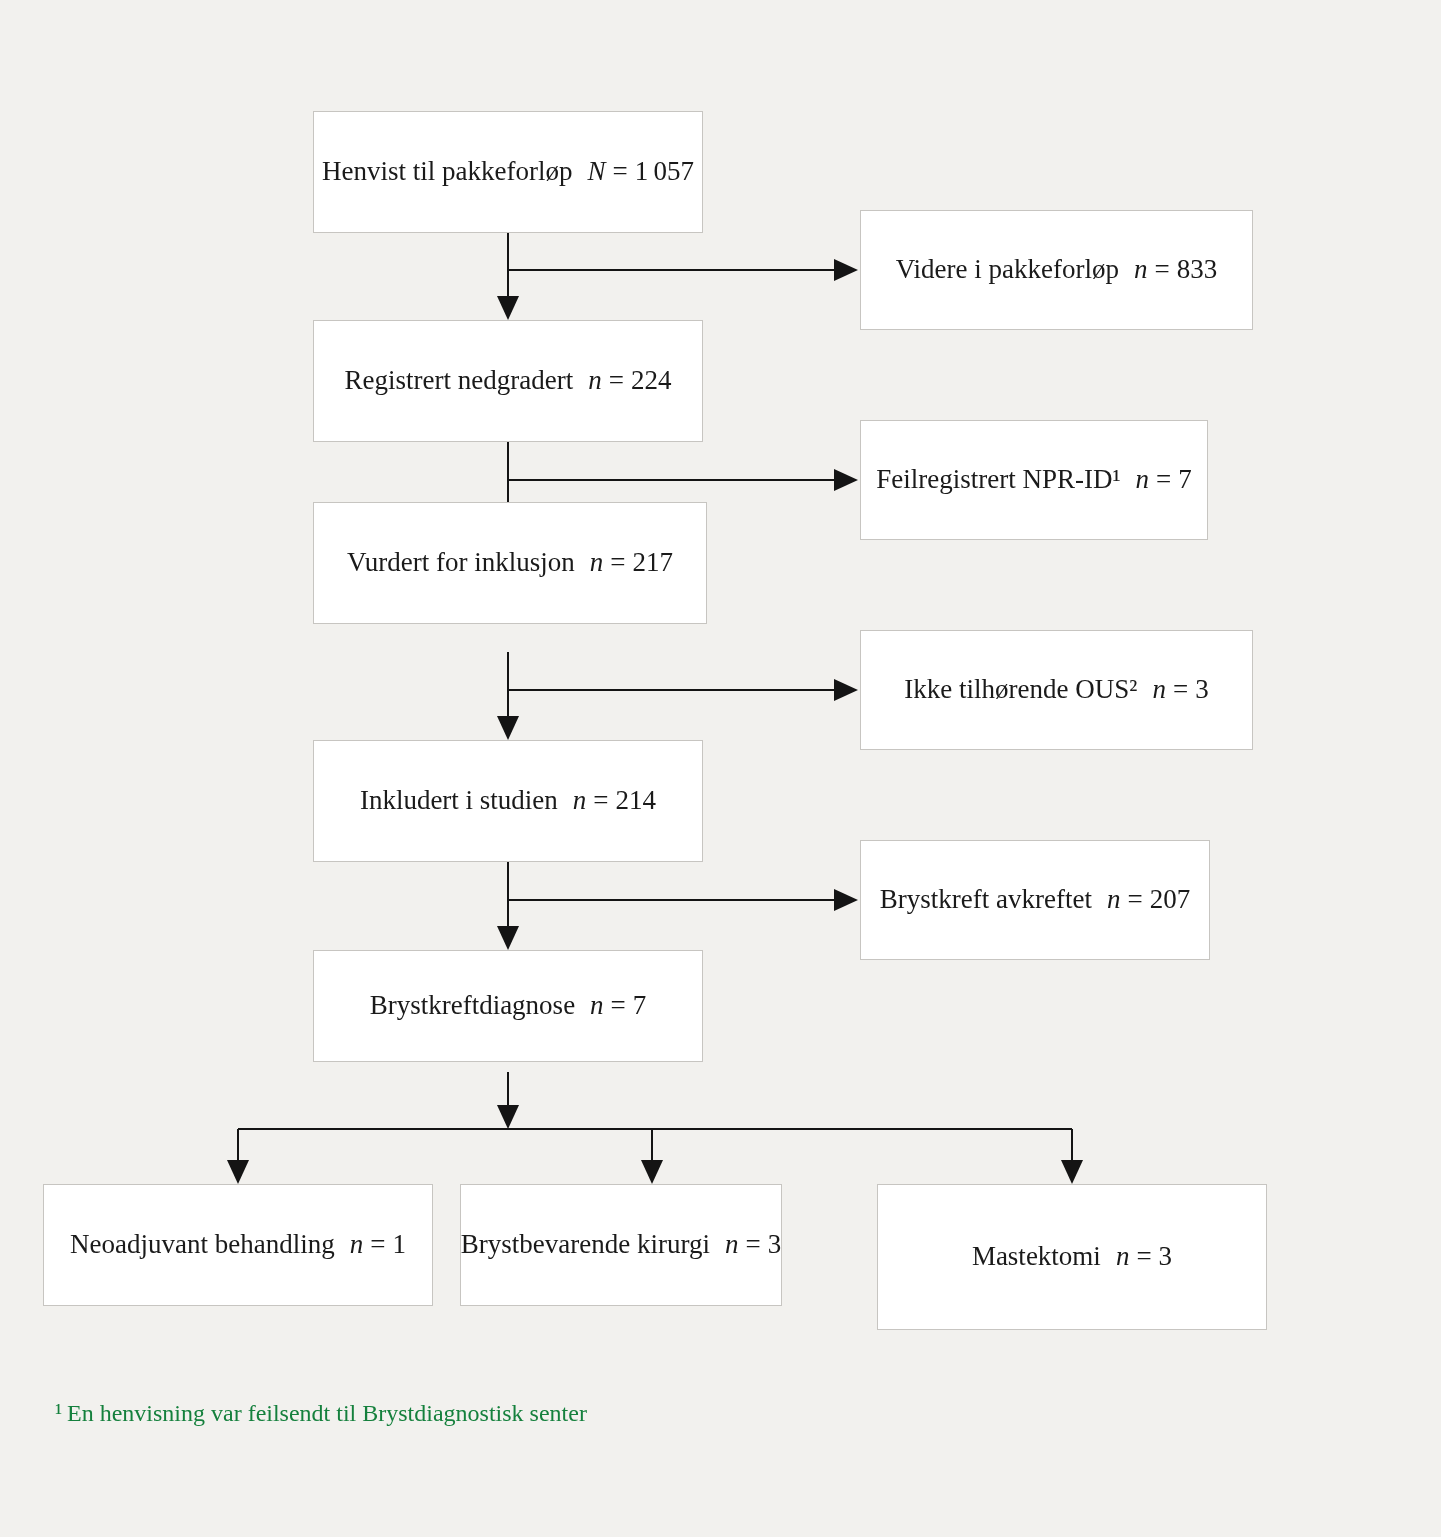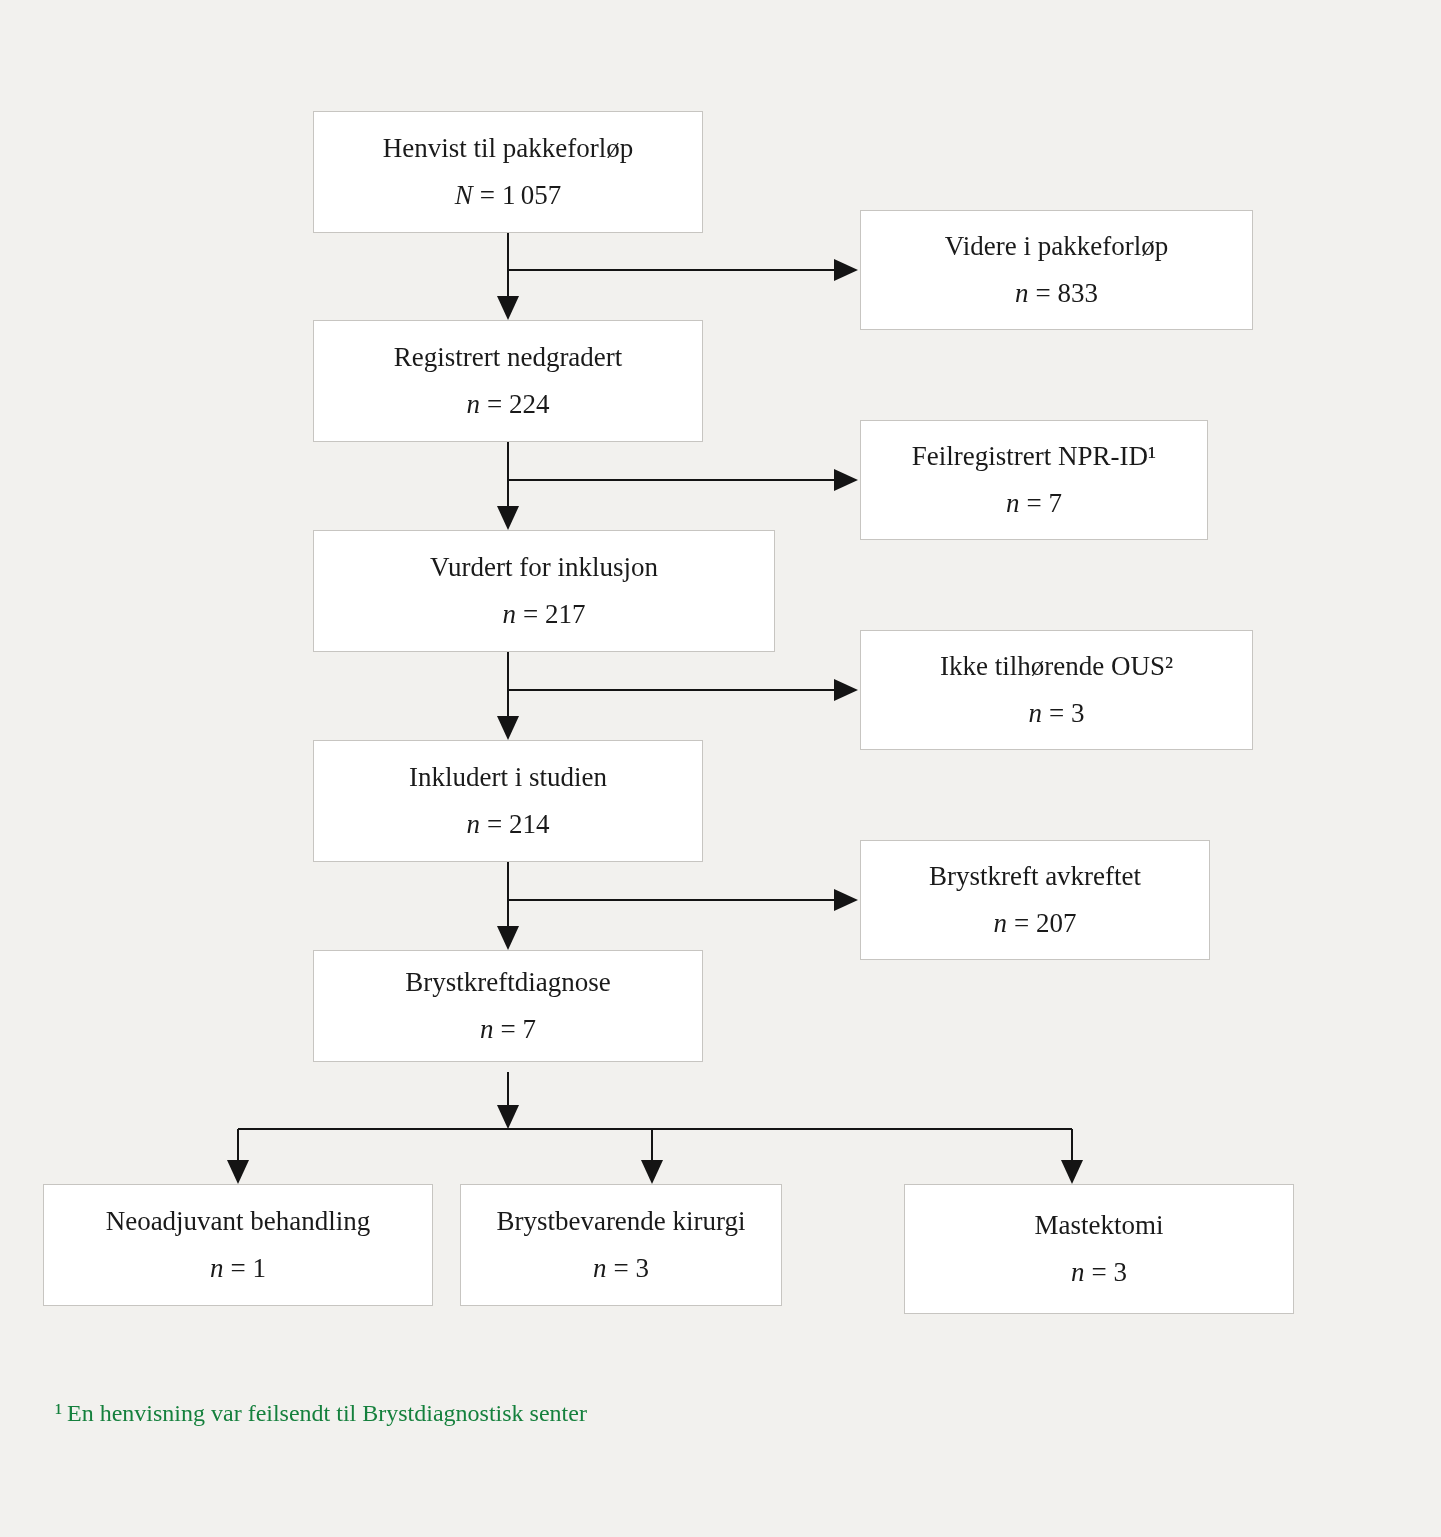--- a/index.html
+++ b/index.html
@@ -20,21 +20,21 @@
     position: absolute;
     left: 0; top: 0;
     pointer-events: none;
   }
   .box {
     position: absolute;
     background: #ffffff;
     border: 1px solid #c7c5c1;
     box-sizing: border-box;
     display: flex;
-    flex-direction: column;
+    flex-direction: row;
     align-items: center;
     justify-content: center;
     gap: 15px;
     text-align: center;
     font-size: 27px;
     line-height: 1.15;
   }
   .box .label { white-space: nowrap; }
   .box .count {
     display: flex;
@@ -127,21 +127,21 @@
 
   <div class="box" style="left:313px; top:320px; width:390px; height:122px">
     <div class="label">Registrert nedgradert</div>
     <div class="count">
       <span class="sym">n</span>
       <span class="eq">=</span>
       <span class="val">224</span>
     </div>
   </div>
 
-  <div class="box" style="left:313px; top:530px; width:462px; height:122px">
+  <div class="box" style="left:313px; top:502px; width:394px; height:122px">
     <div class="label">Vurdert for inklusjon</div>
     <div class="count">
       <span class="sym">n</span>
       <span class="eq">=</span>
       <span class="val">217</span>
     </div>
   </div>
 
   <div class="box" style="left:313px; top:740px; width:390px; height:122px">
     <div class="label">Inkludert i studien</div>
@@ -208,21 +208,21 @@
 
   <div class="box" style="left:460px; top:1184px; width:322px; height:122px">
     <div class="label">Brystbevarende kirurgi</div>
     <div class="count">
       <span class="sym">n</span>
       <span class="eq">=</span>
       <span class="val">3</span>
     </div>
   </div>
 
-  <div class="box" style="left:904px; top:1184px; width:390px; height:130px">
+  <div class="box" style="left:877px; top:1184px; width:390px; height:146px">
     <div class="label">Mastektomi</div>
     <div class="count">
       <span class="sym">n</span>
       <span class="eq">=</span>
       <span class="val">3</span>
     </div>
   </div>
 
   <div class="footnotes">
     <div>¹ En henvisning var feilsendt til Brystdiagnostisk senter</div>

